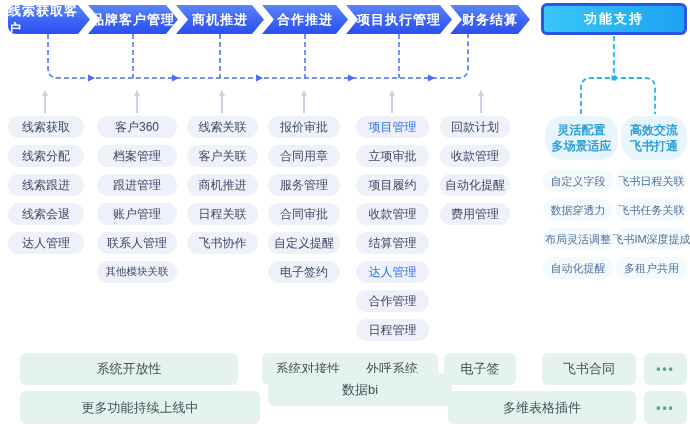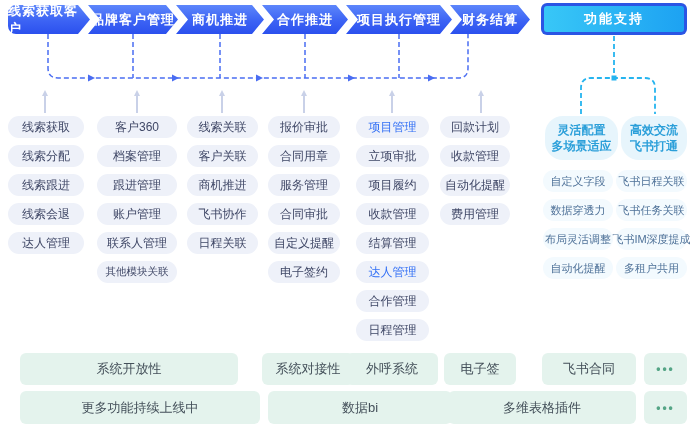--- a/index.html
+++ b/index.html
@@ -108,22 +108,22 @@
       <div class="pill">档案管理</div>
       <div class="pill">跟进管理</div>
       <div class="pill">账户管理</div>
       <div class="pill">联系人管理</div>
       <div class="pill">其他模块关联</div>
     </div>
   <div class="col" style="left:187px;top:116px;width:71px">
       <div class="pill">线索关联</div>
       <div class="pill">客户关联</div>
       <div class="pill">商机推进</div>
+      <div class="pill">日程关联</div>
       <div class="pill">飞书协作</div>
-      <div class="pill">日程关联</div>
     </div>
   <div class="col" style="left:268px;top:116px;width:72px">
       <div class="pill">报价审批</div>
       <div class="pill">合同用章</div>
       <div class="pill">服务管理</div>
       <div class="pill">合同审批</div>
       <div class="pill">自定义提醒</div>
       <div class="pill">电子签约</div>
     </div>
   <div class="col" style="left:356px;top:116px;width:73px">
@@ -165,17 +165,17 @@
     </div>
 
   <div class="gbox" style="left:20px;top:353px;width:218px;height:32px">系统开放性</div>
   <div class="gbox" style="left:262px;top:353px;width:92px;height:32px">系统对接性</div>
   <div class="gbox" style="left:346px;top:353px;width:92px;height:32px">外呼系统</div>
   <div class="gbox" style="left:444px;top:353px;width:72px;height:32px">电子签</div>
   <div class="gbox" style="left:542px;top:353px;width:94px;height:32px">飞书合同</div>
   <div class="gbox dots" style="left:644px;top:353px;width:43px;height:32px">•••</div>
 
   <div class="gbox" style="left:20px;top:391px;width:240px;height:33px">更多功能持续上线中</div>
-  <div class="gbox" style="left:268px;top:391px;width:184px;height:33px">数据bi</div>
+  <div class="gbox" style="left:268px;top:373px;width:184px;height:33px">数据bi</div>
   <div class="gbox" style="left:448px;top:391px;width:188px;height:33px">多维表格插件</div>
   <div class="gbox dots" style="left:644px;top:391px;width:43px;height:33px">•••</div>
 
 </div>
 
 </body></html>

